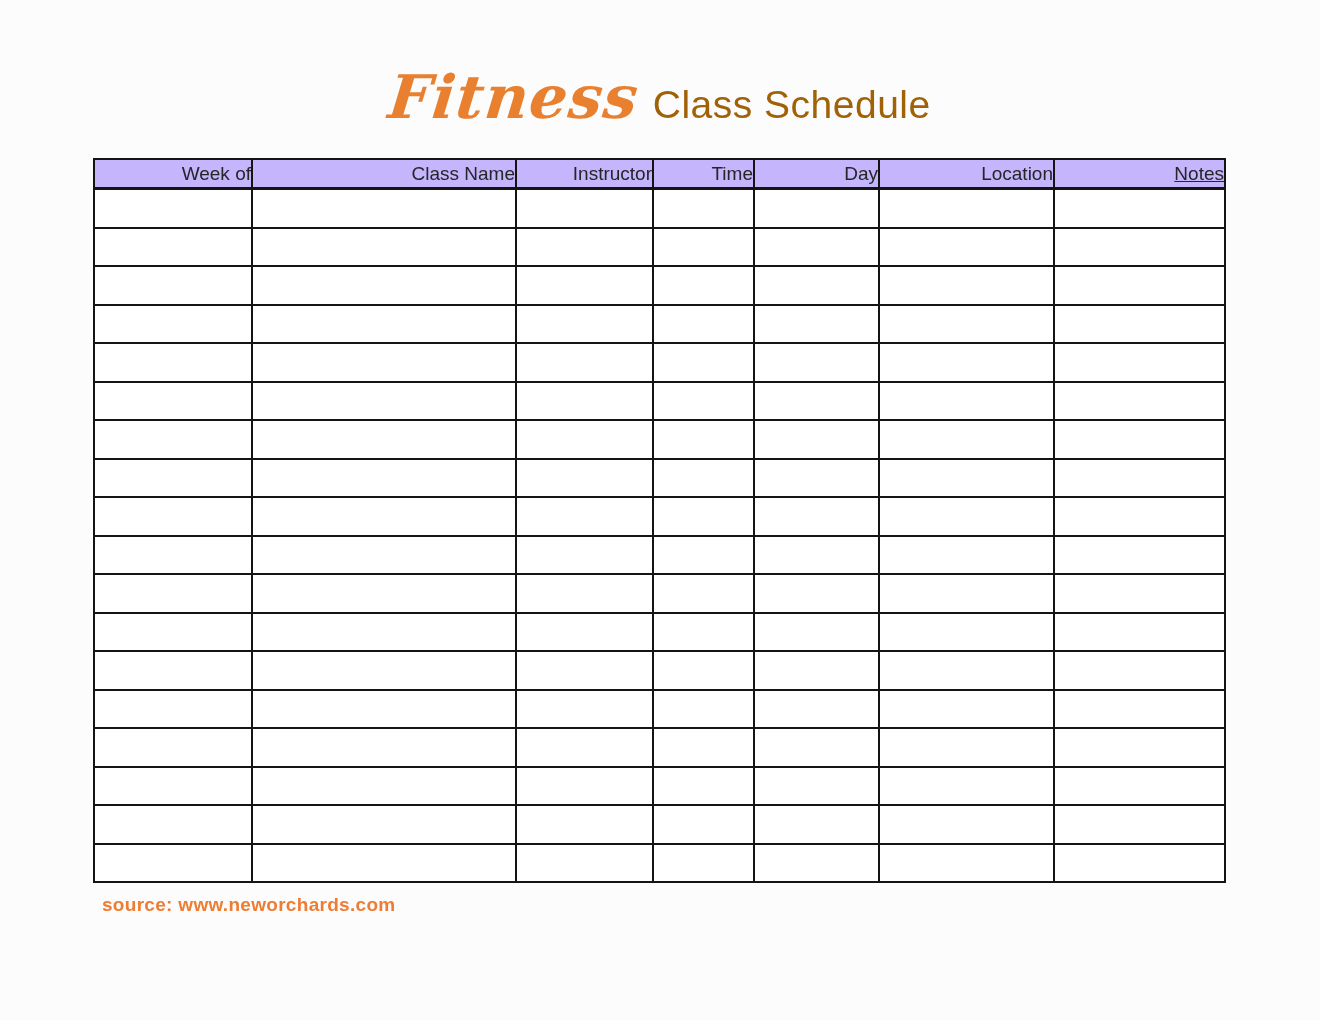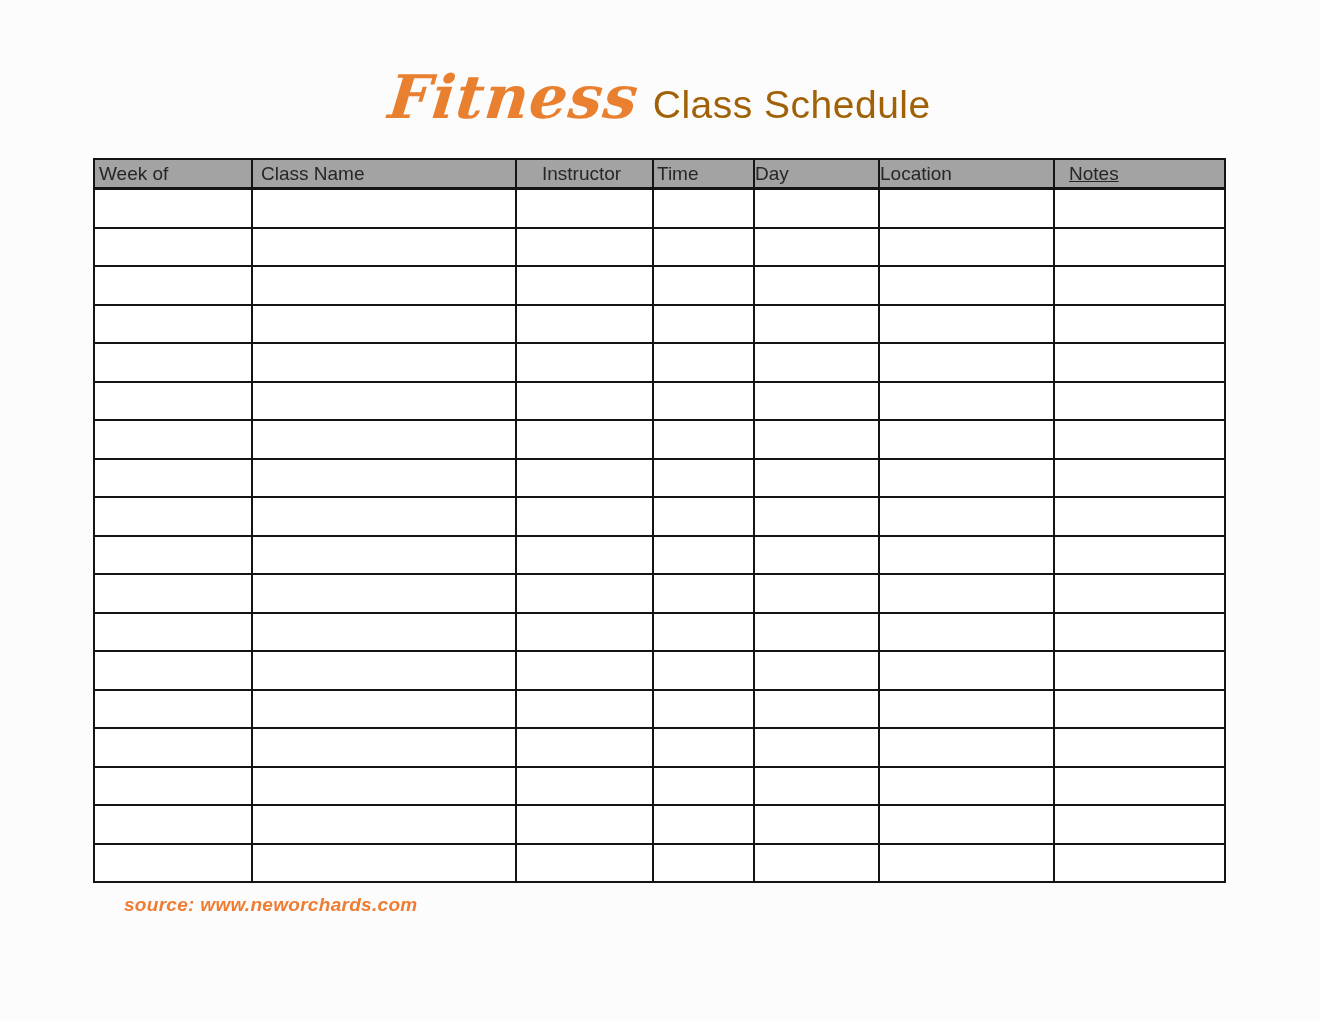--- a/index.html
+++ b/index.html
@@ -51,47 +51,46 @@
     border-collapse: collapse;
     table-layout: fixed;
     background: #ffffff;
   }
   table.schedule th,
   table.schedule td {
     border: 2px solid #141414;
     padding: 0;
   }
   table.schedule th {
-    background: #a3a3a3;
+    background: #c4b5fd;
     height: 27px;
     font-size: 19px;
     font-weight: normal;
     color: #262626;
-    text-align: left;
+    text-align: right;
     border-bottom-width: 3px;
     vertical-align: middle;
   }
   table.schedule th:nth-child(1) { padding-left: 4px; }
   table.schedule th:nth-child(2) { padding-left: 8px; }
   table.schedule th:nth-child(3) { padding-left: 25px; }
   table.schedule th:nth-child(4) { padding-left: 3px; }
   table.schedule th:nth-child(5) { }
   table.schedule th:nth-child(6) { }
   table.schedule th:nth-child(7) { padding-left: 14px; text-decoration: underline; }
   table.schedule td {
     height: 36.5px;
     background: #ffffff;
   }
   
   .source-line {
     position: absolute;
-    left: 124px;
+    left: 102px;
     top: 894px;
     font-family: "Liberation Sans", sans-serif;
-    font-style: italic;
     font-weight: bold;
     font-size: 19px;
     letter-spacing: 0.3px;
     color: #ee7d33;
   }
 </style>
 </head>
 <body>
 
 <div class="page">

